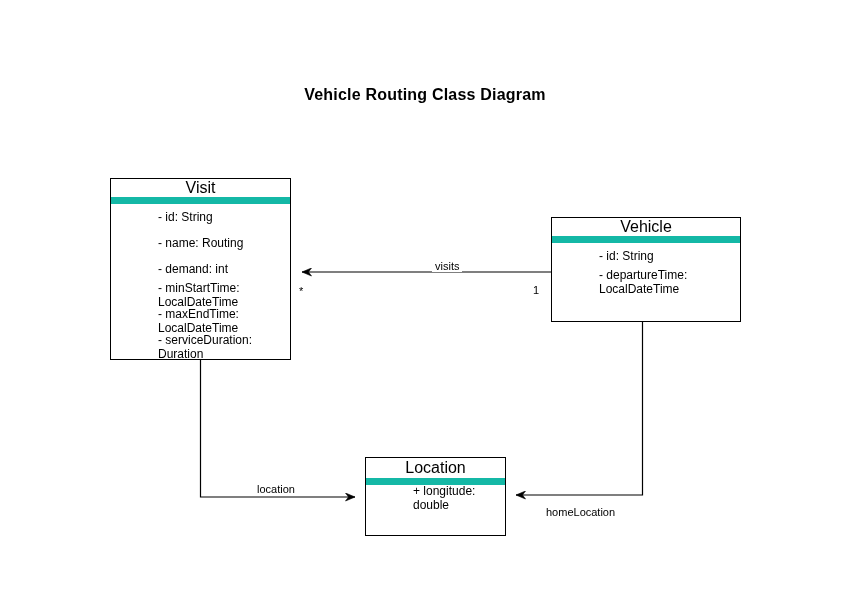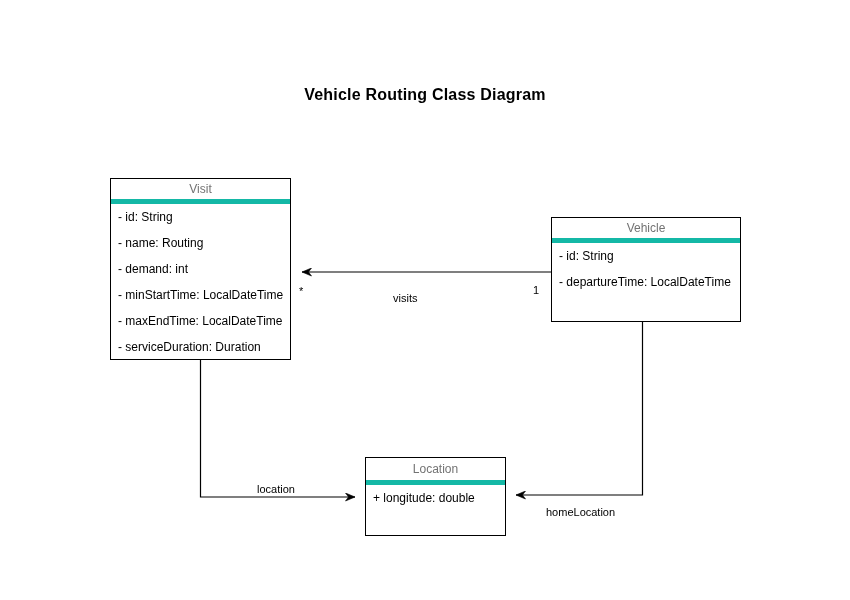--- a/index.html
+++ b/index.html
@@ -46,40 +46,41 @@
   .uml-class {
     position: absolute;
     box-sizing: border-box;
     background: #ffffff;
     border: 1px solid #000000;
   }
 
   .uml-class-name {
     box-sizing: border-box;
     text-align: center;
-    font-size: 12px;
-    border-bottom: 5px solid #14b8a6;
-    color: #737373;
+    font-size: 16px;
+    border-bottom: 7px solid #14b8a6;
+    color: #000000;
     display: flex;
     align-items: center;
     justify-content: center;
   }
 
   .uml-attrs {
     box-sizing: border-box;
     padding: 0;
   }
 
   .uml-attr {
     box-sizing: border-box;
     font-size: 12px;
     padding-left: 7px;
     color: #000000;
     display: flex;
     align-items: center;
+    margin-left: 40px;
   }
 
   
   #class-visit { left: 110px; top: 178px; width: 181px; height: 182px; }
   #class-visit .uml-class-name { height: 25px; }
   #class-visit .uml-attr { height: 26px; }
 
   #class-vehicle { left: 551px; top: 217px; width: 190px; height: 105px; }
   #class-vehicle .uml-class-name { height: 25px; }
   #class-vehicle .uml-attr { height: 26px; }
@@ -98,21 +99,21 @@
   }
 
   .mult-label {
     position: absolute;
     font-size: 11px;
     color: #000000;
     background: #ffffff;
     white-space: nowrap;
   }
 
-  #label-visits { left: 390px; top: 260px; margin-top: 32px; }
+  #label-visits { left: 432px; top: 260px; }
   #label-location { left: 254px; top: 483px; }
   #label-homelocation { left: 543px; top: 482px; margin-top: 24px; }
 
   #mult-visit-star { left: 299px; top: 285px; }
   #mult-vehicle-one { left: 533px; top: 284px; }
 </style>
 </head>
 <body>
 
 <div id="canvas">

